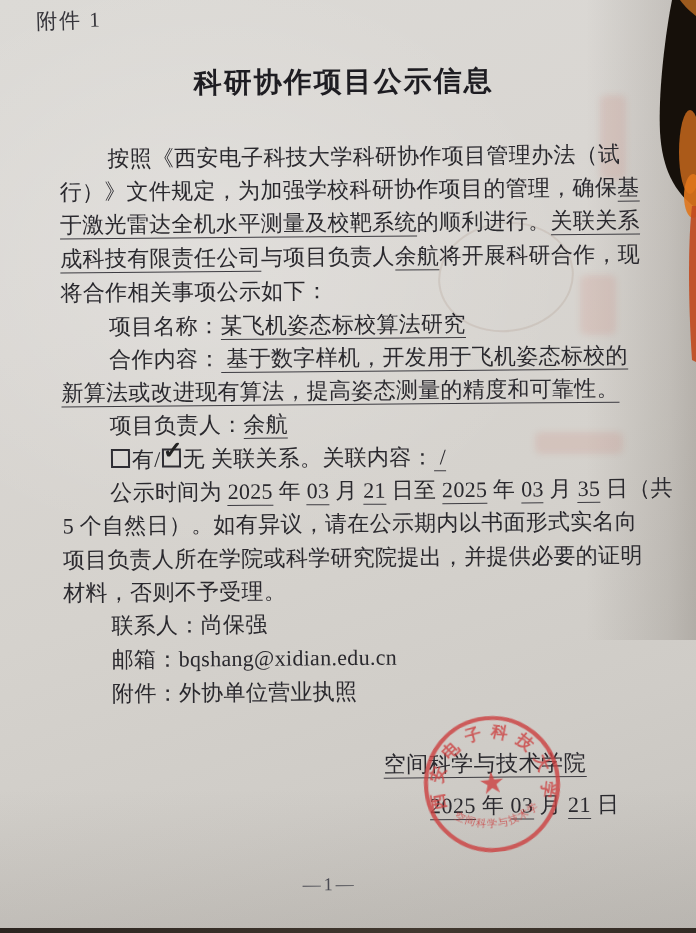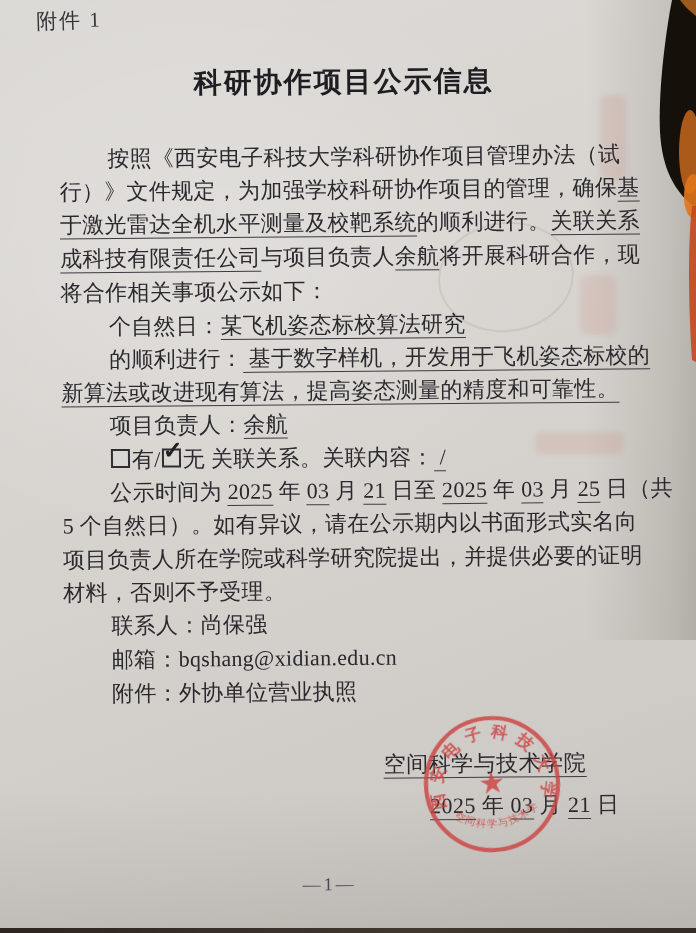--- a/index.html
+++ b/index.html
@@ -68,30 +68,30 @@
   <div class="doc">
     <div class="attach">附件 1</div>
     <div class="title">科研协作项目公示信息</div>
 
     <div class="bl ind" style="top:142px"><span>按照《西安电子科技大学科研协作项目管理办法（试</span></div>
     <div class="bl" style="top:175px"><span>行）》文件规定，为加强学校科研协作项目的管理，确保</span><span class="u">基</span></div>
     <div class="bl" style="top:208px"><span class="u">于激光雷达全机水平测量及校靶系统</span><span>的顺利进行。</span><span class="u">关联关系</span></div>
     <div class="bl" style="top:242px"><span class="u">成科技有限责任公司</span><span>与项目负责人</span><span class="u">余航</span><span>将开展科研合作，现</span></div>
     <div class="bl" style="top:276px"><span>将合作相关事项公示如下：</span></div>
 
-    <div class="bl ind" style="top:310px"><span>个自然日：</span><span class="u">某飞机姿态标校算法研究</span></div>
-    <div class="bl ind" style="top:343px"><span>的顺利进行：</span><span class="u"> 基于数字样机，开发用于飞机姿态标校的</span></div>
+    <div class="bl ind" style="top:310px"><span>项目名称：</span><span class="u">某飞机姿态标校算法研究</span></div>
+    <div class="bl ind" style="top:343px"><span>合作内容：</span><span class="u"> 基于数字样机，开发用于飞机姿态标校的</span></div>
     <div class="bl" style="top:376px"><span class="u">新算法或改进现有算法，提高姿态测量的精度和可靠性。 </span></div>
     <div class="bl ind" style="top:409px"><span>项目负责人：</span><span class="u">余航</span></div>
 
     <div class="bl ind" style="top:443px">
       <span class="cb"></span><span>有</span><span>/</span><span class="cb"><span class="tick">✓</span></span><span>无</span><span> 关联关系。关联内容：</span><span class="u lat"> / </span>
     </div>
 
-    <div class="bl ind" style="top:476px"><span>公示时间为 </span><span class="u lat">2025</span><span> 年 </span><span class="u lat">03</span><span> 月 </span><span class="u lat">21</span><span> 日至 </span><span class="u lat">2025</span><span> 年 </span><span class="u lat">03</span><span> 月 </span><span class="u lat">25</span><span> 日（共</span></div>
+    <div class="bl ind" style="top:476px"><span>公示时间为 </span><span class="u lat">2025</span><span> 年 </span><span class="u lat">03</span><span> 月 </span><span class="u lat">21</span><span> 日至 </span><span class="u lat">2025</span><span> 年 </span><span class="u lat">03</span><span> 月 </span><span class="u lat">35</span><span> 日（共</span></div>
     <div class="bl" style="top:509px"><span class="lat">5</span><span> 个自然日）。如有异议，请在公示期内以书面形式实名向</span></div>
     <div class="bl" style="top:543px"><span>项目负责人所在学院或科学研究院提出，并提供必要的证明</span></div>
     <div class="bl" style="top:576px"><span>材料，否则不予受理。</span></div>
 
     <div class="bl ind" style="top:609px"><span>联系人：尚保强</span></div>
     <div class="bl ind" style="top:643px"><span>邮箱：</span><span class="lat">bqshang@xidian.edu.cn</span></div>
     <div class="bl ind" style="top:677px"><span>附件：外协单位营业执照</span></div>
 
     <div class="sig" style="left:381px;top:750px"><span class="u">空间科学与技术学院</span></div>
     <div class="sig" style="left:427px;top:792px"><span class="u lat">2025</span><span> 年 </span><span class="u lat">03</span><span> 月 </span><span class="u lat">21</span><span> 日</span></div>

